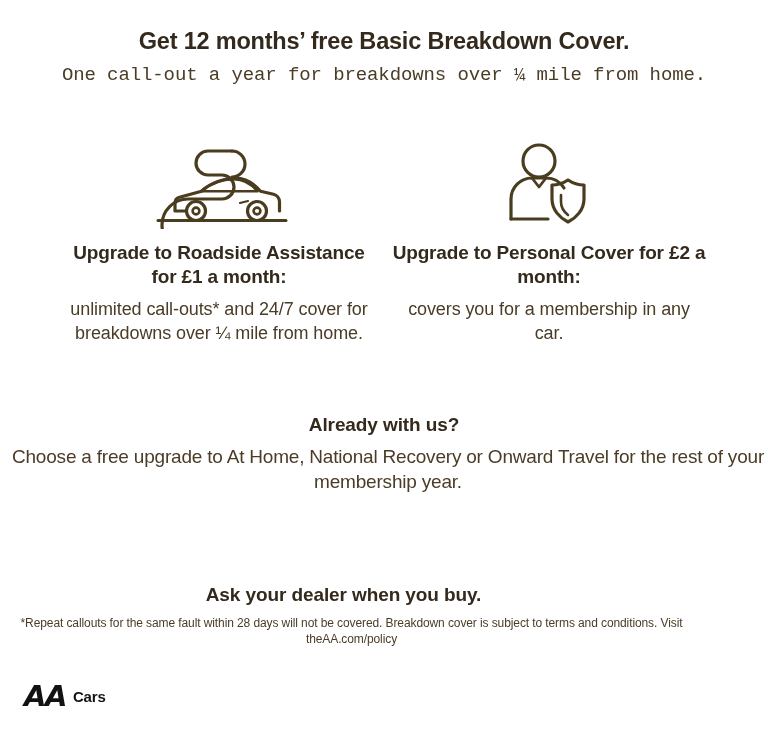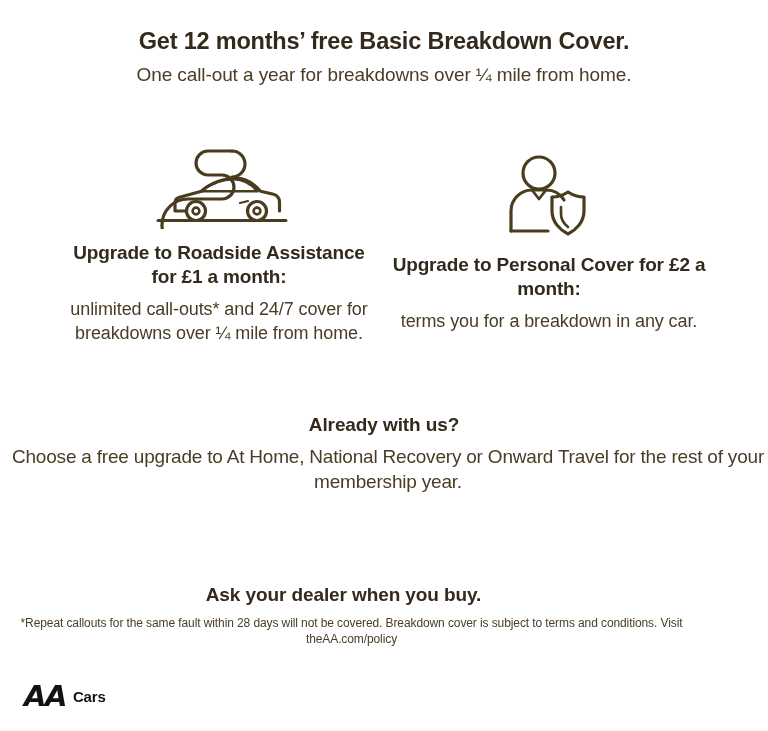--- a/index.html
+++ b/index.html
@@ -47,20 +47,21 @@
     line-height: 1.15;
     margin: 0;
   }
   .header-sub {
     font-size: 19px;
     font-weight: normal;
     color: #4a3c26;
     line-height: 1.2;
     margin: 9px 0 0 0;
     letter-spacing: -0.1px;
+    font-family: Liberation Mono, monospace;
   }
 
   
   .columns {
     position: absolute;
     left: 0;
     top: 136px;
     width: 768px;
     display: flex;
     justify-content: center;
@@ -230,21 +231,21 @@
 
           <path d="M31 39 l7 9 l7 -9" stroke-width="2.8"></path>
 
           <path d="M64 46 c7 0 13 -3 16 -5 c3 2 9 5 16 5 v14
                    c0 11 -8 19 -16 23 c-8 -4 -16 -12 -16 -23 Z" transform="translate(-13,0)"></path>
 
           <path d="M60 56 v7 c0 7 4.5 11 7 13" stroke-width="2.6"></path>
         </svg>
       </div>
       <h2 class="col-heading">Upgrade to Personal Cover for £2 a month:</h2>
-      <p class="col-body">terms you for a breakdown in any car.</p>
+      <p class="col-body">covers you for a membership in any car.</p>
     </div>
 
   </div>
 
   <div class="already">
     <h2 class="already-title">Already with us?</h2>
     <p class="already-body">Choose a free upgrade to At Home, National Recovery or Onward Travel for the rest of your membership year.</p>
   </div>
 
   <div class="cta">

